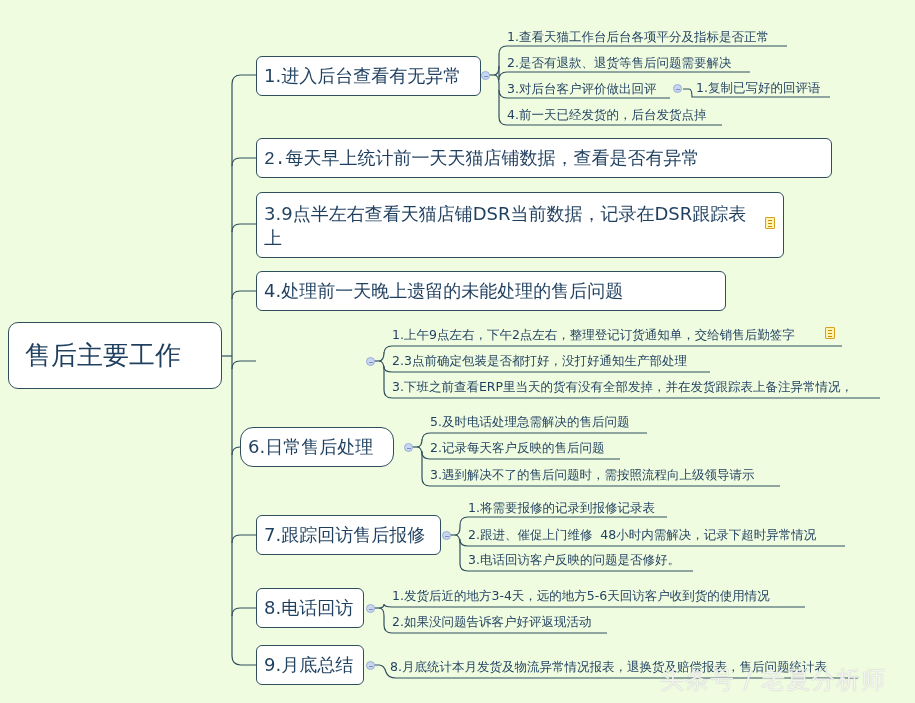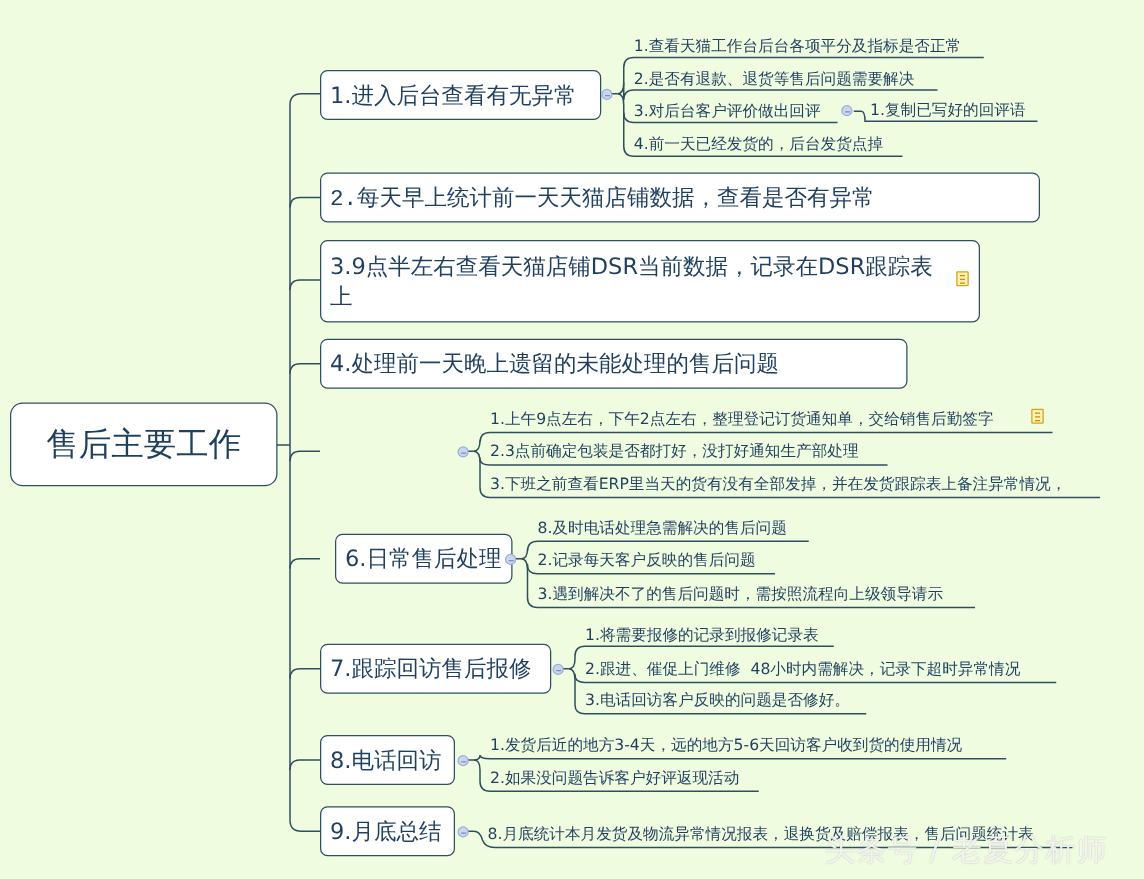--- a/index.html
+++ b/index.html
@@ -10,21 +10,21 @@
     color:#1F3F5F;
   }
   #canvas { position:absolute; left:0; top:0; width:915px; height:703px; }
   svg.lines { position:absolute; left:0; top:0; width:915px; height:703px; pointer-events:none; }
   .node {
     position:absolute; box-sizing:border-box;
     background:#FFFFFF; border:1.3px solid #2F4F5F; border-radius:6px;
     color:#1F3F5F; display:flex; align-items:center; padding:11px 7px;
     white-space:nowrap;
   }
-  .root { border-radius:10px; justify-content:center; font-size:26px; padding:0;font-family:Liberation Serif, serif; }
+  .root { border-radius:10px; font-size:26px; padding:16px;font-family:Liberation Serif, serif; }
   .main { font-size:18px; }
   .main.multi { white-space:normal; align-items:flex-start; padding-top:9px; line-height:24px; }
   .leaf {
     position:absolute; font-size:12.5px; color:#1F3F5F; white-space:nowrap;
     line-height:16px;
   }
   .collapse {
     position:absolute; width:9px; height:9px; border-radius:50%;
     background:#C9D6F0; border:1px solid #9AAED8; box-sizing:border-box;
   }
@@ -111,21 +111,21 @@
     <span>3.9点半左右查看天猫店铺DSR当前数据，记录在DSR跟踪表上</span>
   </div>
   <div class="note-icon" style="left:765px; top:217px;"></div>
 
   <div class="node main" style="left:256px; top:271px; width:470px; height:40px;">
     <span>4.处理前一天晚上遗留的未能处理的售后问题</span>
   </div>
 
   <div class="collapse" style="left:366px; top:357px;"></div>
 
-  <div class="node main" style="left:268px; top:427px; width:142px; height:40px;">
+  <div class="node main" style="left:240px; top:427px; width:154px; height:40px;border-radius:13px;">
     <span>6.日常售后处理</span>
   </div>
   <div class="collapse" style="left:404px; top:443px;"></div>
 
   <div class="node main" style="left:256px; top:515px; width:185px; height:40px;">
     <span>7.跟踪回访售后报修</span>
   </div>
   <div class="collapse" style="left:442px; top:531px;"></div>
 
   <div class="node main" style="left:256px; top:588px; width:108px; height:40px;">
@@ -143,21 +143,21 @@
   <div class="leaf" style="left:507px; top:81px;"><span>3.对后台客户评价做出回评</span></div>
   <div class="collapse" style="left:673px; top:84px;"></div>
   <div class="leaf" style="left:696px; top:80px;"><span>1.复制已写好的回评语</span></div>
   <div class="leaf" style="left:507px; top:107px;"><span>4.前一天已经发货的，后台发货点掉</span></div>
 
   <div class="leaf" style="left:392px; top:327px;"><span>1.上午9点左右，下午2点左右，整理登记订货通知单，交给销售后勤签字</span></div>
   <div class="note-icon" style="left:825px; top:327px;"></div>
   <div class="leaf" style="left:392px; top:353px;"><span>2.3点前确定包装是否都打好，没打好通知生产部处理</span></div>
   <div class="leaf" style="left:392px; top:379px;text-align:center;"><span>3.下班之前查看ERP里当天的货有没有全部发掉，并在发货跟踪表上备注异常情况，</span></div>
 
-  <div class="leaf" style="left:430px; top:414px;"><span>8.及时电话处理急需解决的售后问题</span></div>
+  <div class="leaf" style="left:430px; top:414px;"><span>5.及时电话处理急需解决的售后问题</span></div>
   <div class="leaf" style="left:430px; top:440px;"><span>2.记录每天客户反映的售后问题</span></div>
   <div class="leaf" style="left:430px; top:467px;"><span>3.遇到解决不了的售后问题时，需按照流程向上级领导请示</span></div>
 
   <div class="leaf" style="left:468px; top:500px;"><span>1.将需要报修的记录到报修记录表</span></div>
   <div class="leaf" style="left:468px; top:527px; white-space:pre;"><span>2.跟进、催促上门维修  48小时内需解决，记录下超时异常情况</span></div>
   <div class="leaf" style="left:468px; top:552px;"><span>3.电话回访客户反映的问题是否修好。</span></div>
 
   <div class="leaf" style="left:392px; top:588px;"><span>1.发货后近的地方3-4天，远的地方5-6天回访客户收到货的使用情况</span></div>
   <div class="leaf" style="left:392px; top:614px;"><span>2.如果没问题告诉客户好评返现活动</span></div>
 

